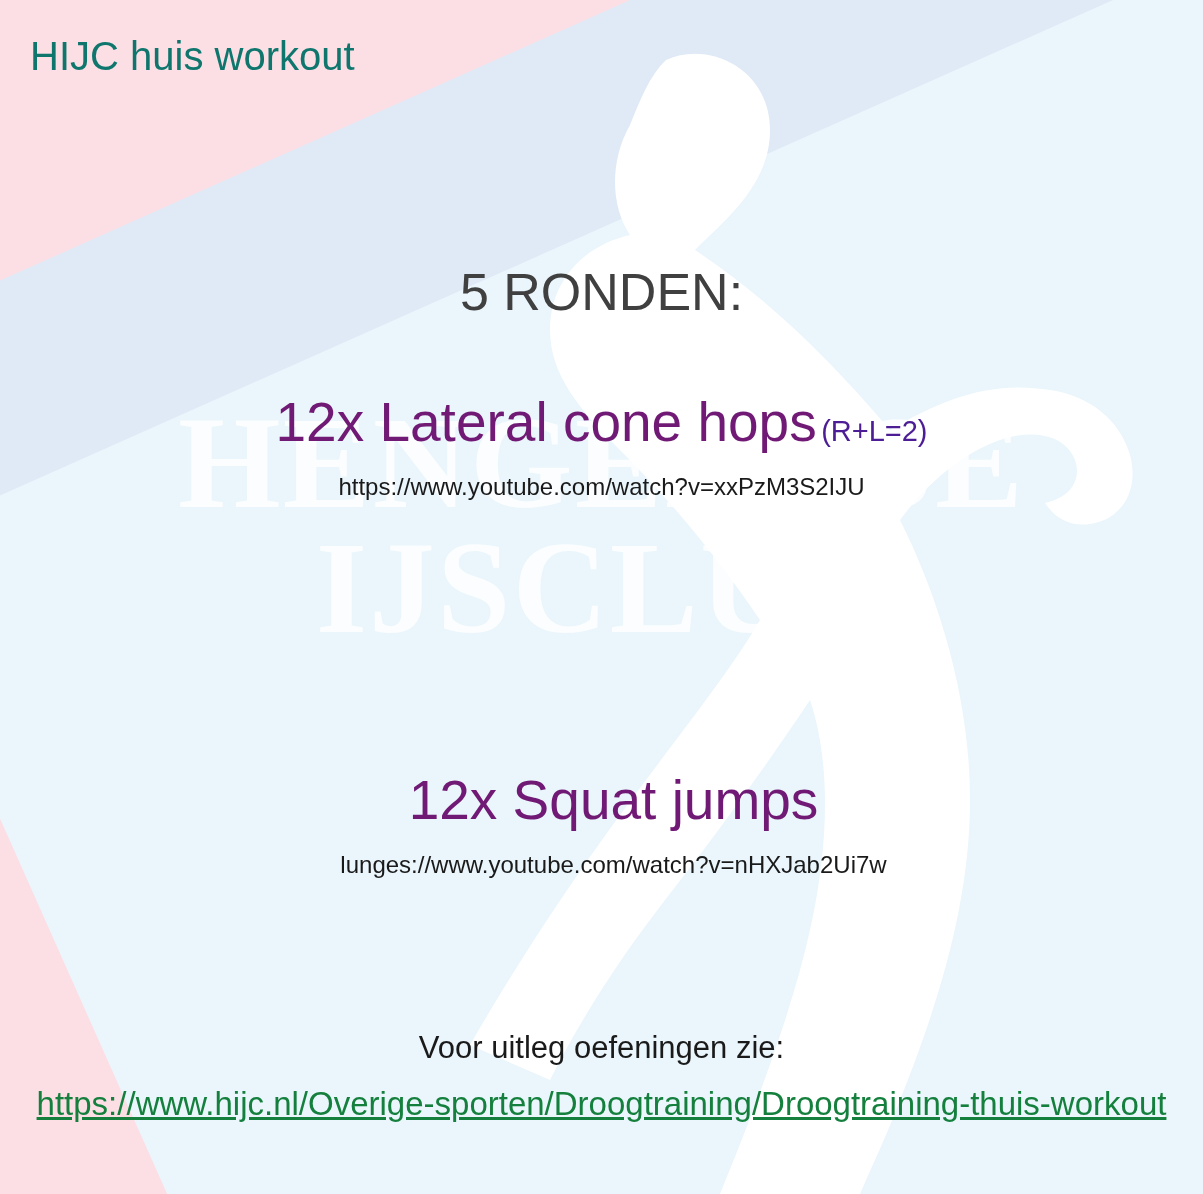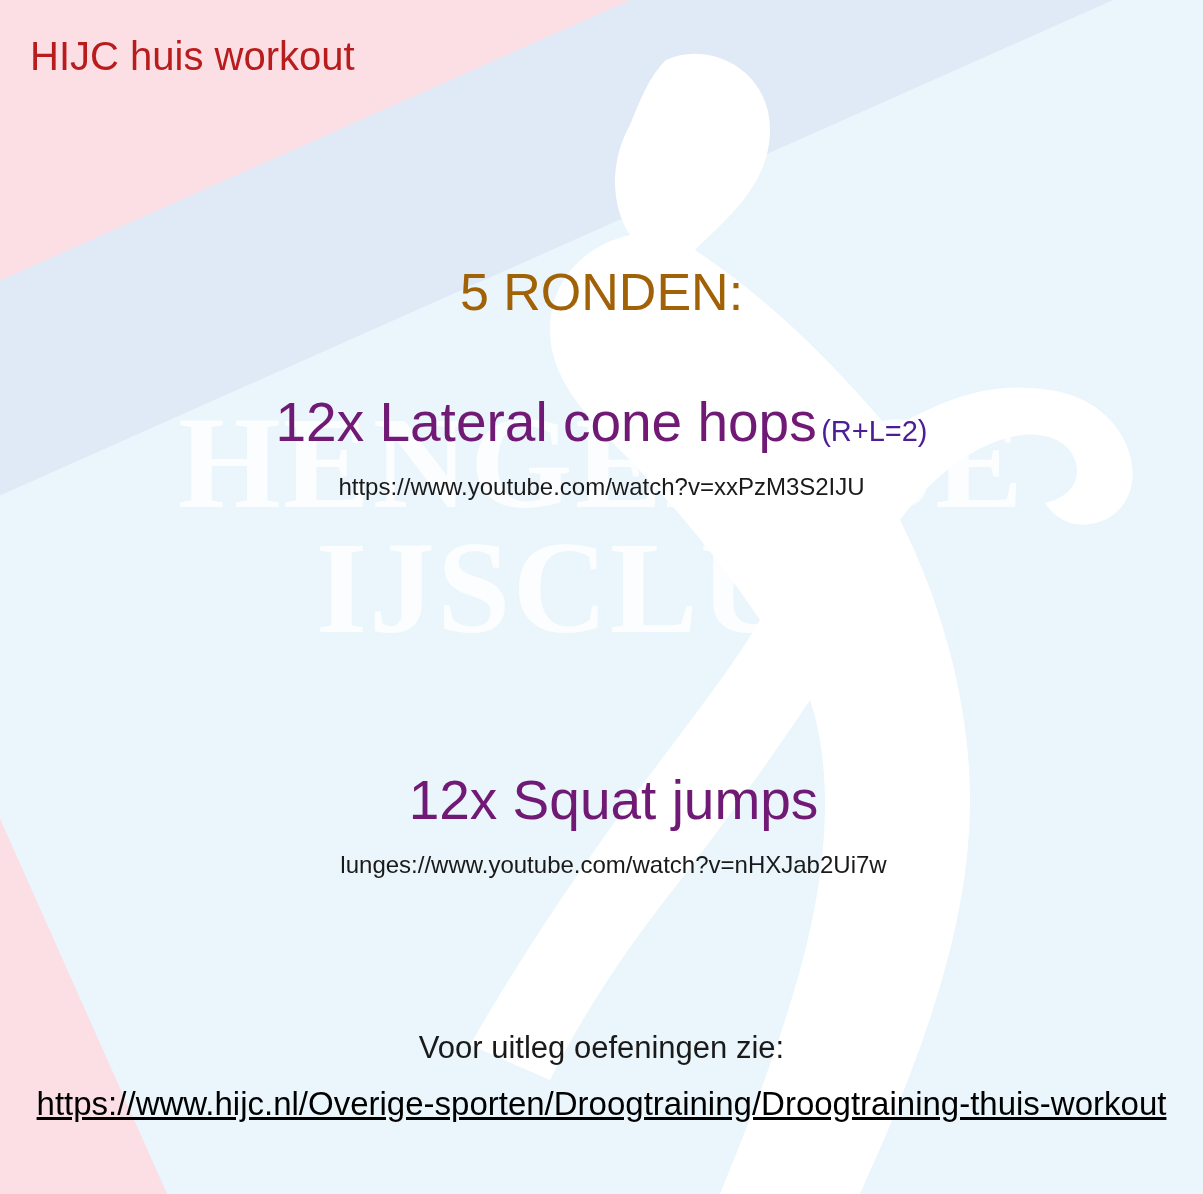--- a/index.html
+++ b/index.html
@@ -78,35 +78,35 @@
 
   .content {
     position: absolute;
     inset: 0;
   }
 
   .hdr {
     position: absolute;
     top: 34px;
     font-size: 40px;
-    color: #b91c1c;
+    color: #0f766e;
     font-weight: 400;
     white-space: nowrap;
   }
   .hdr-left { left: 30px; }
   .hdr-right { right: 32px; }
 
   .rounds {
     position: absolute;
     top: 262px;
     left: 0;
     right: 0;
     text-align: center;
     font-size: 52px;
-    color: #a16207;
+    color: #404040;
   }
 
   .ex-block {
     position: absolute;
     left: 0;
     right: 0;
     text-align: center;
   }
   .ex-1 { top: 392px; }
   .ex-2 { top: 580px; }
@@ -141,21 +141,21 @@
     font-size: 31px;
     color: #1a1a1a;
   }
   .footer-link {
     position: absolute;
     top: 1085px;
     left: 0;
     right: 0;
     text-align: center;
     font-size: 33px;
-    color: #000000;
+    color: #15803d;
     text-decoration: underline;
     cursor: pointer;
     white-space: nowrap;
   }
 </style>
 </head>
 <body>
 
 <div class="poster">
 

